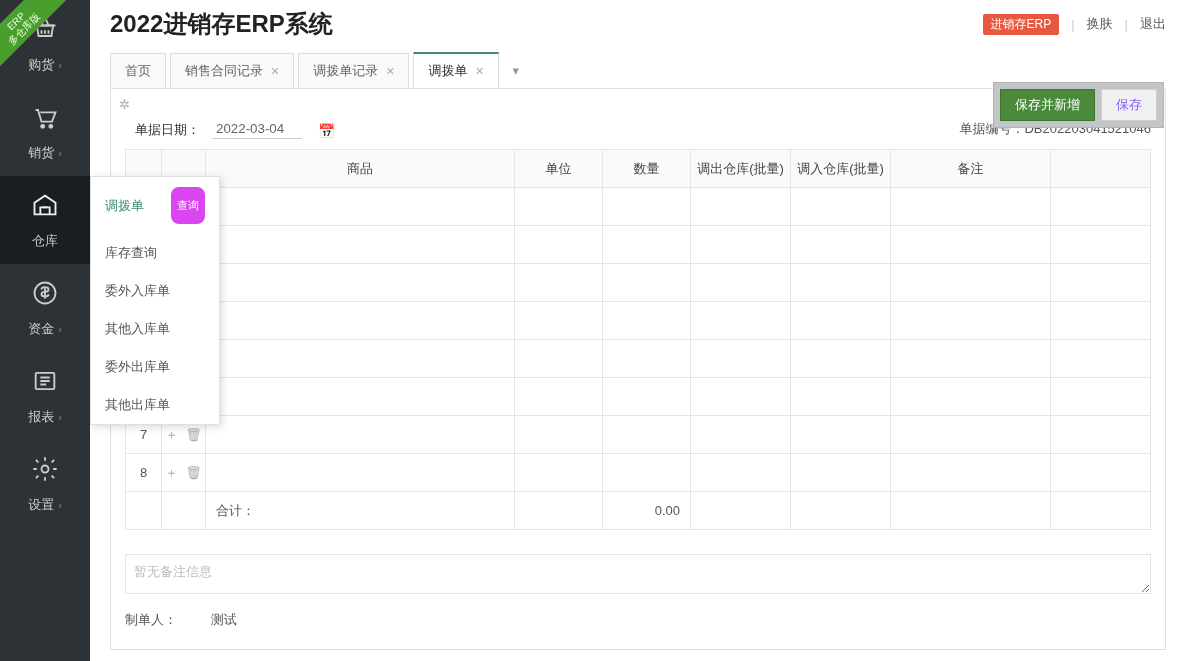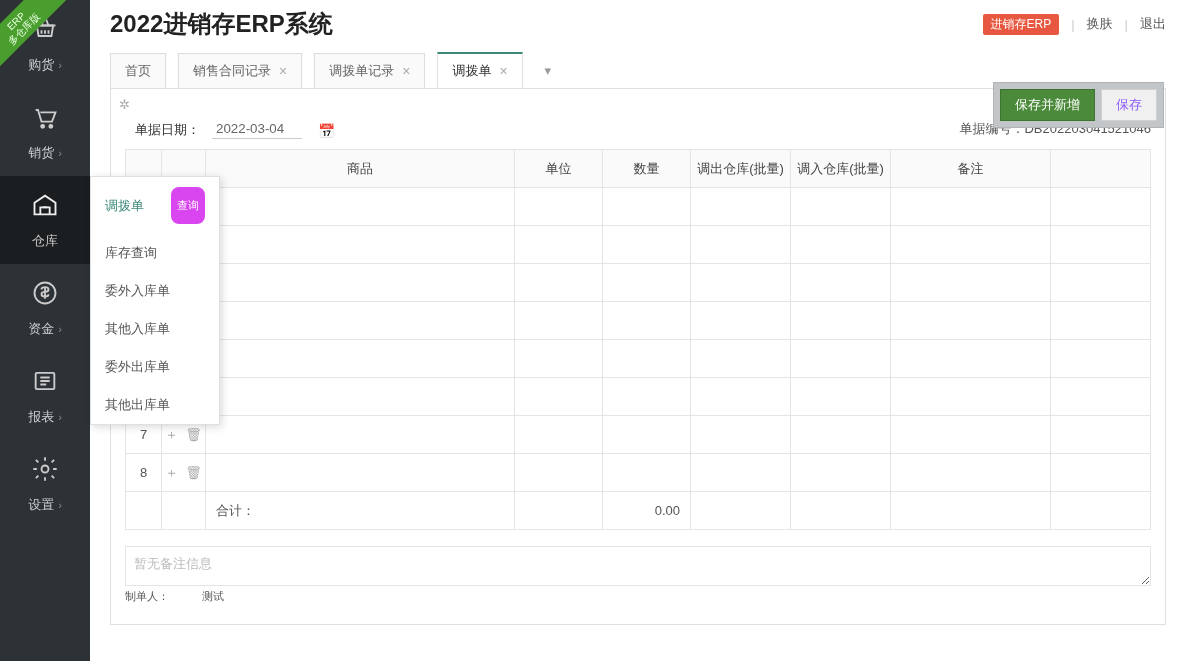--- a/index.html
+++ b/index.html
@@ -30,21 +30,21 @@
     
     .header-row { display: flex; align-items: center; justify-content: space-between; padding: 8px 20px 12px 20px; }
     .app-title { font-size: 24px; font-weight: bold; color: #222; }
     .header-links { display: flex; align-items: center; gap: 12px; font-size: 13px; }
     .header-links .erp-badge { background: #e8573f; color: #fff; padding: 2px 8px; border-radius: 2px; font-size: 12px; }
     .header-links a { color: #555; cursor: pointer; }
     .header-links .sep { color: #ccc; }
     
     
     .tabs-row { display: flex; align-items: center; padding: 0 20px; border-bottom: none; }
-    .tab { padding: 8px 14px; border: 1px solid #ddd; border-bottom: none; background: #fafafa; color: #666; margin-right: 12px; cursor: pointer; display: flex; align-items: center; font-size: 13px; }
+    .tab { padding: 8px 14px; border: 1px solid #ddd; border-bottom: none; background: #fafafa; color: #666; margin-right: 4px; cursor: pointer; display: flex; align-items: center; font-size: 13px; }
     .tab.active { background: #fff; border-top: 2px solid #3d8a7a; color: #333; font-weight: 500; }
     .tab .close { margin-left: 8px; color: #aaa; font-size: 14px; cursor: pointer; }
     .tab-add { padding: 6px 10px; color: #999; cursor: pointer; }
     
     
     .content { margin: 0 20px 0 20px; border: 1px solid #e0e0e0; padding: 12px 14px 20px 14px; position: relative; }
     .gear-btn { position: absolute; left: 8px; top: 8px; color: #aaa; font-size: 13px; cursor: pointer; }
     
     
     .save-buttons { position: absolute; right: 22px; top: 82px; background: #c2c6c9; padding: 6px; display: flex; gap: 6px; z-index: 40; border: 1px solid #b0b4b7; }
@@ -72,25 +72,25 @@
     .col-in { width: 100px; }
     .col-remark { width: 160px; }
     .col-spacer { width: 100px; }
     .row-act { color: #aaa; font-size: 13px; }
     .row-act span { cursor: pointer; margin: 0 2px; }
     .total-row td { background: #fff; font-weight: 500; }
     .total-label { text-align: left; padding-left: 10px !important; }
     .total-val { text-align: right; padding-right: 10px !important; }
     
     
-    .remarks { width: 100%; height: 40px; border: 1px solid #e5e5e5; margin-top: 16px; padding: 8px; color: #aaa; font-size: 13px; resize: vertical; font-family: inherit; }
+    .remarks { width: 100%; height: 40px; border: 1px solid #e5e5e5; margin-top: 24px; padding: 8px; color: #aaa; font-size: 13px; resize: vertical; font-family: inherit; }
     .remarks::placeholder { color: #bbb; }
     
     
-    .maker-row { font-size: 11px; color: #555; }
+    .maker-row { margin-top: 14px; font-size: 13px; color: #555; }
     .maker-row .label { margin-right: 30px; }
     
     
   </style>
 </head>
 <body>
 
 <div class="corner-ribbon">
   <div class="corner-ribbon-inner">ERP<br>多仓库版</div>
 </div>

